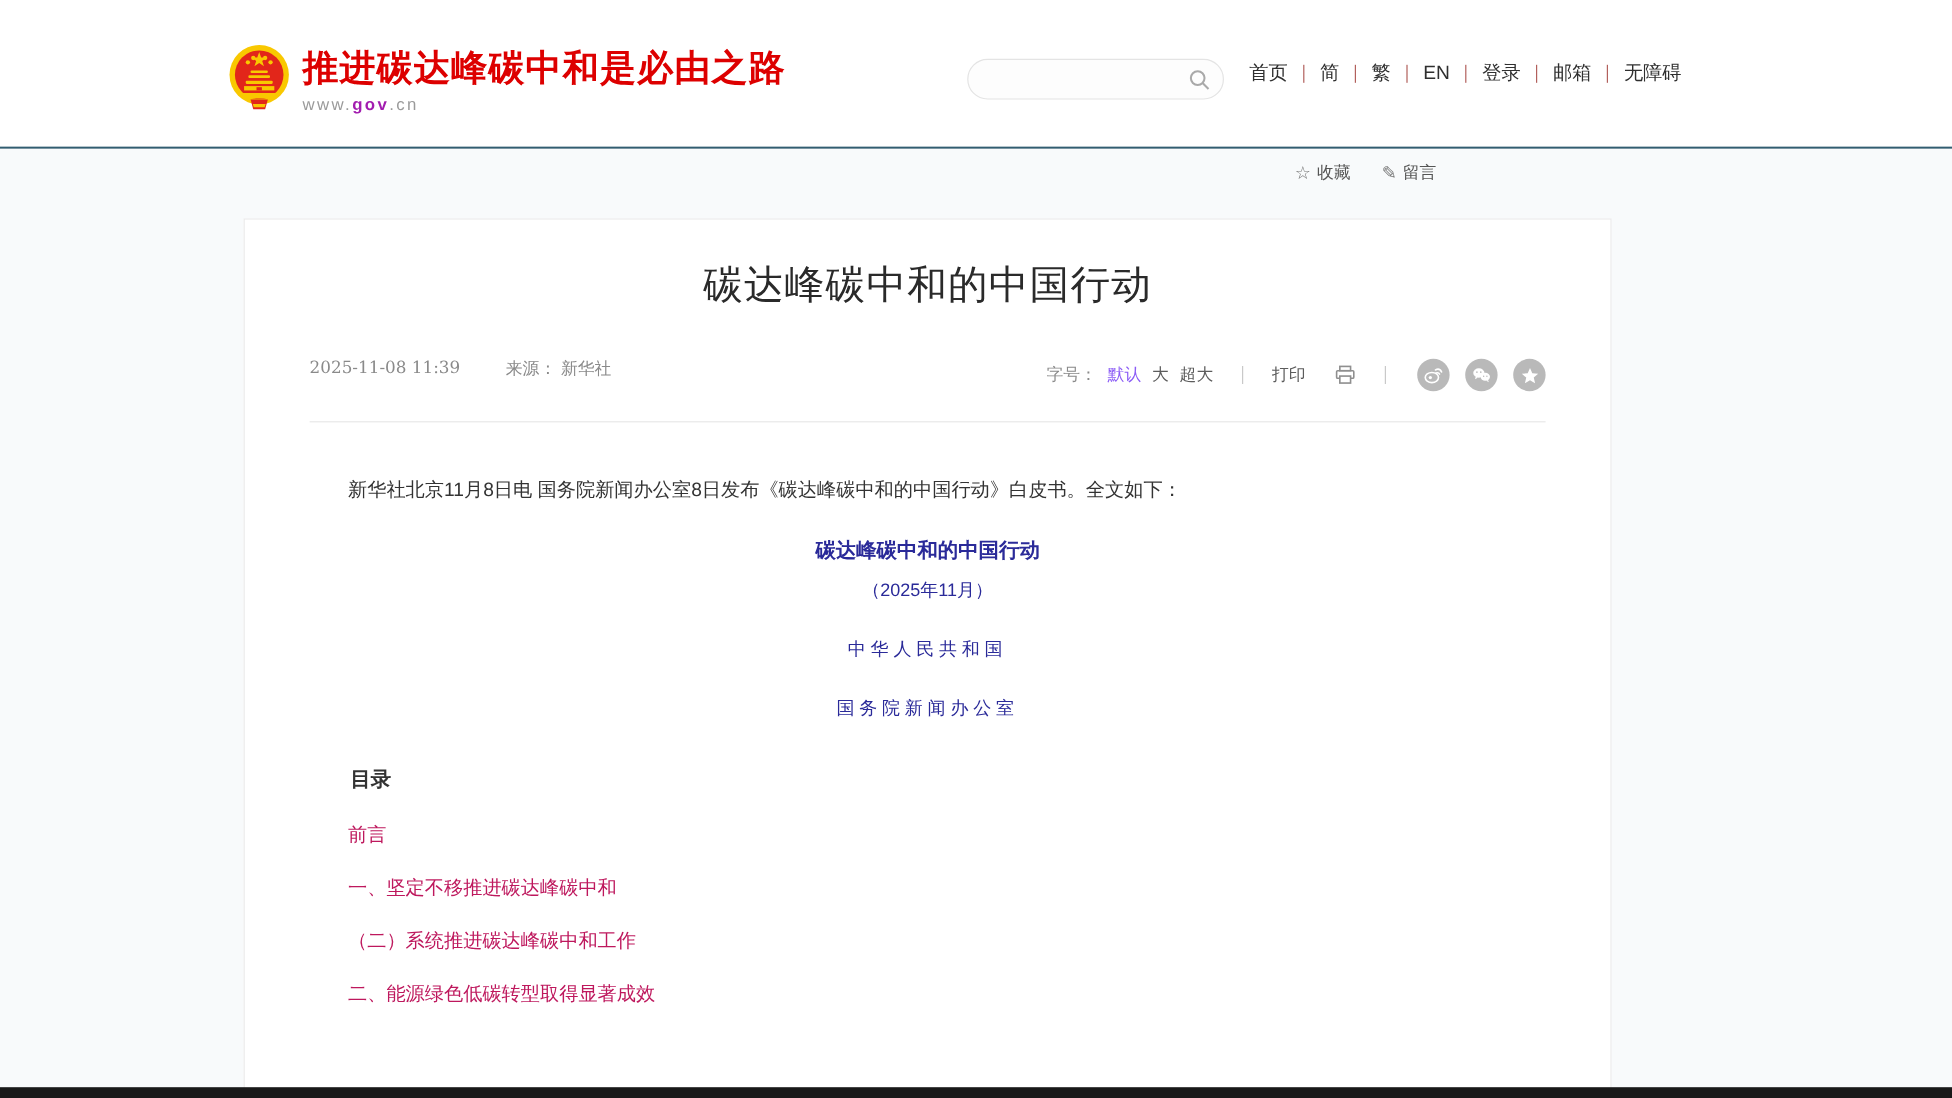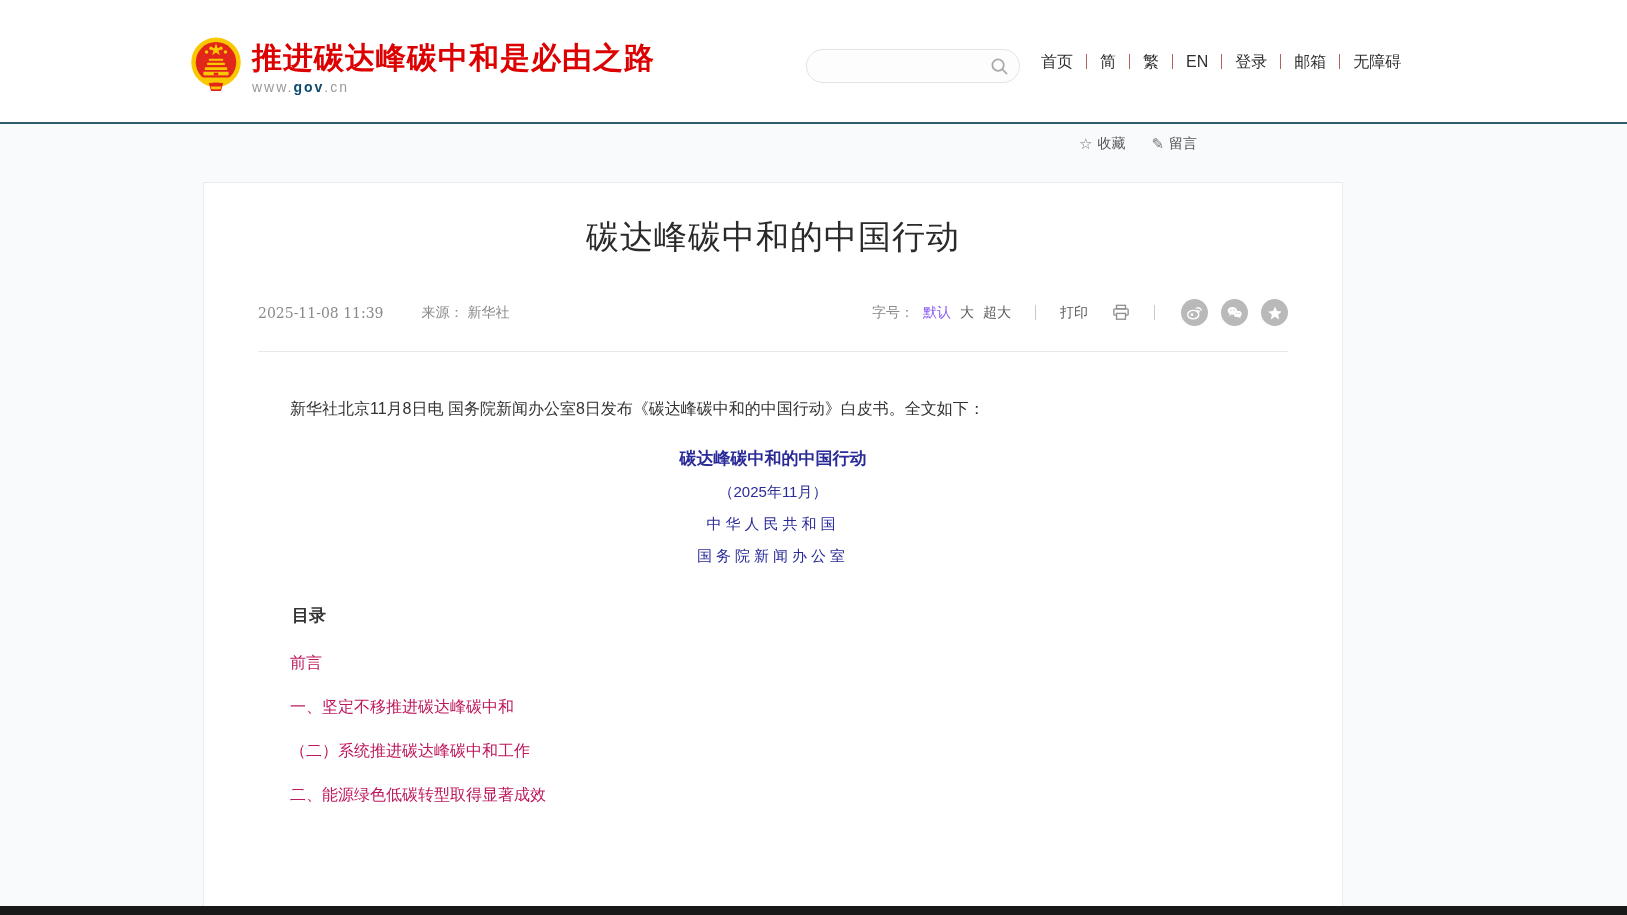--- a/index.html
+++ b/index.html
@@ -6,60 +6,60 @@
   body{
     width:1627px;height:915px;overflow:hidden;position:relative;
     background:#ffffff;font-family:"Liberation Sans",sans-serif;
   }
   
   .header{height:122px;background:#fff;position:relative}
   .logo{position:absolute;left:189px;top:36px;width:54px;height:58px}
   .brand{position:absolute;left:252px;top:42px}
   .site-title{color:#dd0000;font-size:30px;font-weight:bold;letter-spacing:1px;line-height:32px}
   .site-url{font-size:14px;color:#9a9a9a;letter-spacing:2px;margin-top:5px}
-  .site-url .gov{color:#0c4a6e;font-weight:bold}
+  .site-url .gov{color:#a21caf;font-weight:bold}
   .search-wrap{position:absolute;left:806px;top:49px;width:214px;height:34px;
     border:1px solid #e4e4e4;border-radius:18px;background:#fdfdfd;
     display:flex;align-items:center;padding:0 10px 0 16px;box-sizing:border-box}
   .search-wrap input{flex:1;border:none;outline:none;background:transparent;font-size:14px;color:#333;min-width:0}
   .search-icon{display:flex;align-items:center;cursor:pointer}
   .top-nav{position:absolute;left:1028px;top:54px;display:flex;align-items:center;font-size:16px;color:#2f2f2f}
   .nav-item{padding:0 13px;line-height:15px;cursor:pointer;white-space:nowrap}
   .nav-item + .nav-item{border-left:1px solid #b2605c}
   .divider-teal{height:2px;background:#315d70}
   
   .page-body{position:relative;height:791px;background:#f8fafb}
   .actions-row{position:absolute;top:11px;left:203px;width:1140px;box-sizing:border-box;
     padding-right:146px;display:flex;justify-content:flex-end;gap:26px;
     color:#555;font-size:14px;align-items:center}
   .action{display:flex;align-items:center;gap:5px;cursor:pointer}
   .action .glyph{font-size:15px;color:#777}
   
   .card{position:absolute;left:203px;top:58px;width:1140px;height:1200px;background:#fff;
     border:1px solid #ebebeb;box-sizing:border-box;padding:34px 54px 0}
   .article-title{text-align:center;font-size:33px;color:#2a2a2a;letter-spacing:1px;line-height:40px}
-  .meta-row{display:flex;align-items:center;margin-top:42px;font-size:14px;color:#8a8a8a}
+  .meta-row{display:flex;margin-top:42px;font-size:14px;color:#8a8a8a}
   .meta-date{font-family:"DejaVu Serif",serif}
   .meta-source-label{margin-left:38px}
   .meta-source{margin-left:4px}
   .meta-right{margin-left:auto;display:flex;align-items:center}
   .fs-opts{display:flex;align-items:center}
   .fs-opt{margin-left:9px;color:#5c5c5c;cursor:pointer}
   .fs-opt-0{color:#8b5cf6;font-weight:normal}
   .toolbar-sep{width:1px;height:15px;background:#c9c9c9;margin:0 24px}
   .print{display:flex;align-items:center;gap:24px;color:#5c5c5c;cursor:pointer}
   .share-icons{display:flex;gap:13px;margin-left:2px}
   .icon-circle{width:27px;height:27px;border-radius:50%;background:#b9b9b9;
     display:flex;align-items:center;justify-content:center;cursor:pointer}
   .meta-divider{height:1px;background:#e8e8e8;margin-top:25px}
   .lead{margin-top:44px;font-size:16px;color:#333;text-indent:2em;line-height:26px}
   .center-line{text-align:center;color:#2a2a99}
   .center-line-0{font-weight:bold;font-size:17px;margin-top:25px}
   .center-line-1{font-size:15px;margin-top:13px}
-  .center-line-2,.center-line-3{font-family:Liberation Sans, sans-serif;font-size:15px;margin-top:13px;letter-spacing:4px}
+  .center-line-2,.center-line-3{font-family:Liberation Sans, sans-serif;font-size:15px;margin-top:30px;letter-spacing:4px}
   .toc-heading{margin-top:38px;font-size:17px;font-weight:bold;color:#333;text-indent:2em}
   .toc-item{font-size:16px;color:#be185d;text-indent:2em;margin-top:27px;line-height:17px}
   .bottom-bar{position:absolute;left:0;bottom:0;width:100%;height:9px;background:#191919;z-index:20}
   svg{display:block}
 </style>
 </head>
 <body>
 
 <div class="header">
   <div class="logo">

